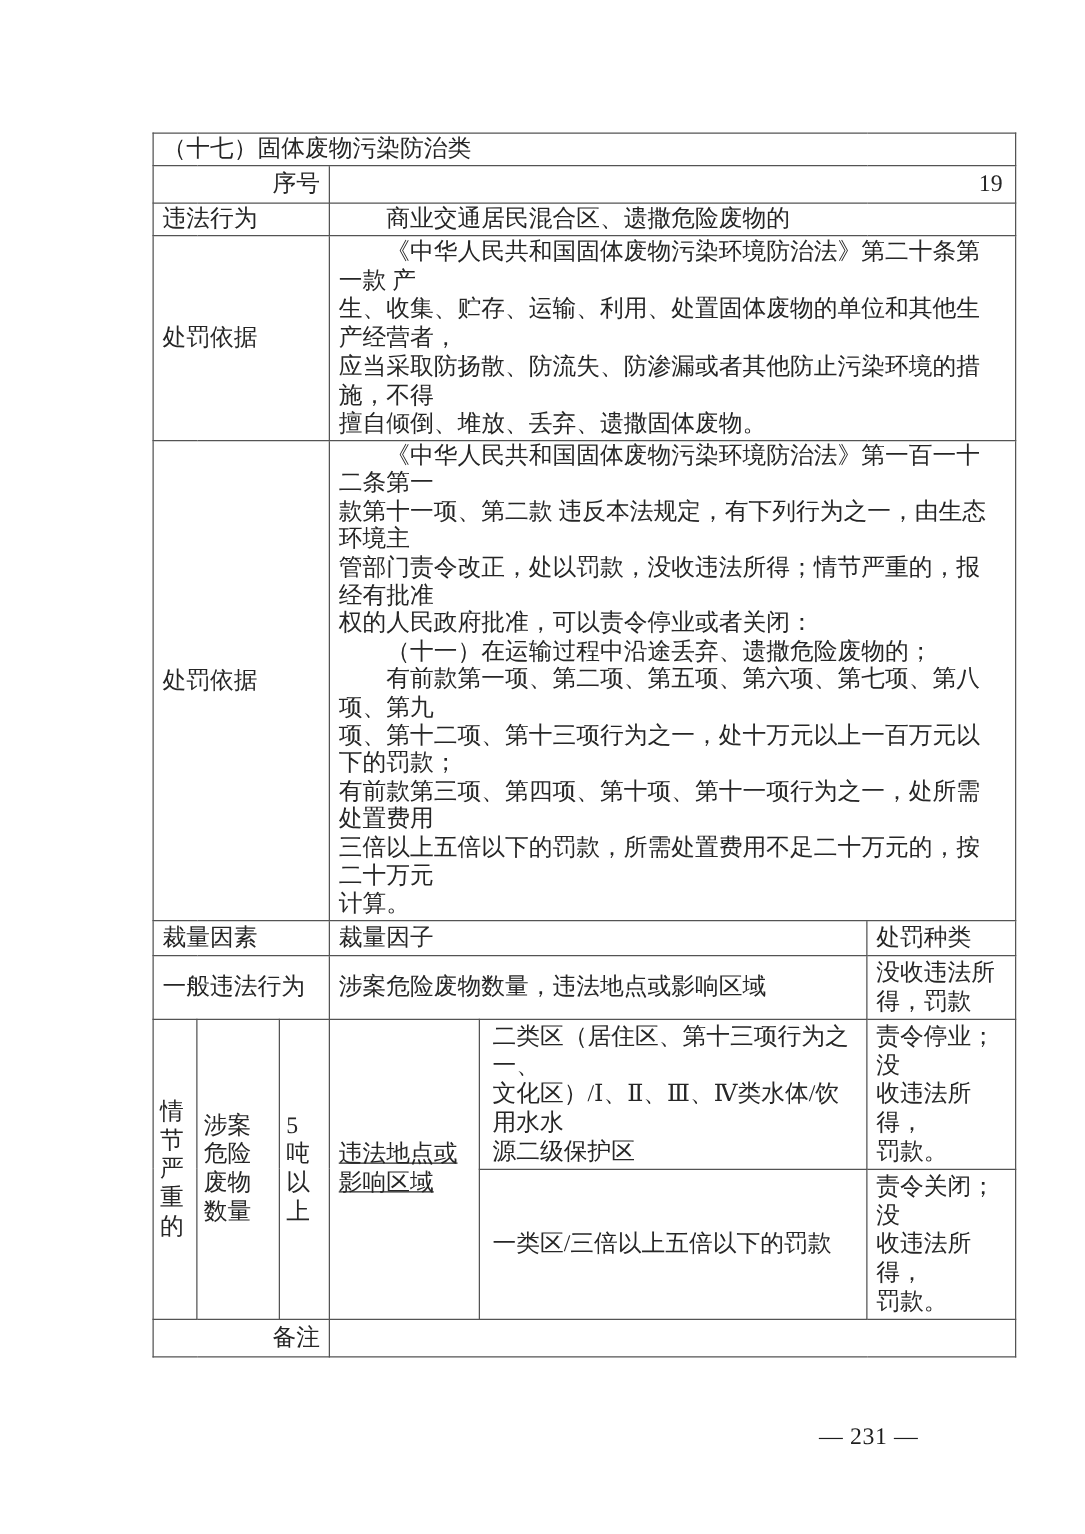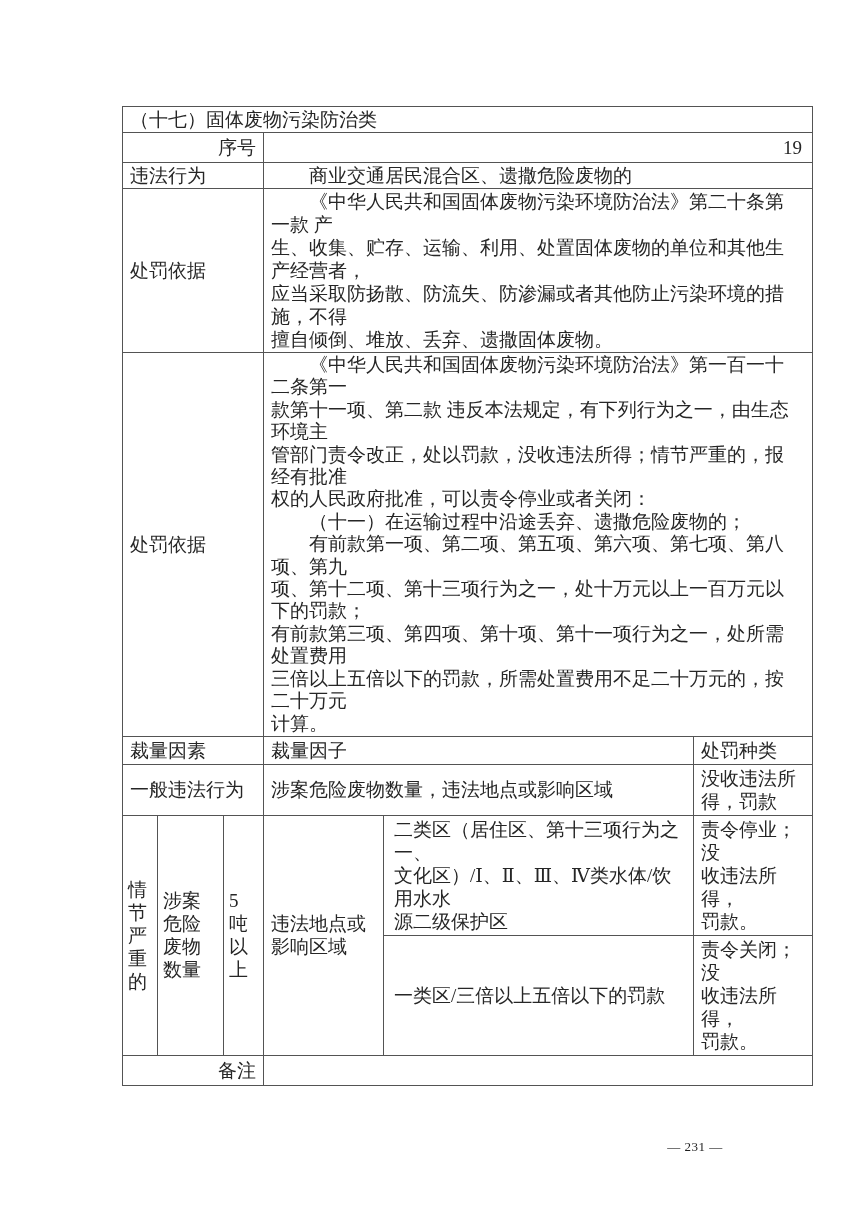--- a/index.html
+++ b/index.html
@@ -40,31 +40,31 @@
   tr.r8a { height: 103px; }
   tr.r8b { height: 100px; }
   tr.r9  { height: 30px; text-align: right; }
 
   td.cat-header { padding-left: 7px; }
   td.lbl { padding-left: 7px; }
   td.val { padding: 1px 10px 1px 7px; }
   td.legal { line-height: 22.4px; vertical-align: middle; }
   
   td.vcell { padding: 0 2px 0 5px; text-align: left; }
-  td.loc   { padding: 0 7px; }
+  td.loc   { padding: 0 7px; text-decoration: underline; }
   td.cond  { padding: 2px 10px; }
   td.pen   { padding: 2px 7px; margin-left: 37px; }
 
   .page-number {
     position: absolute;
     left: 640px;
     top: 1139px;
     width: 110px;
     text-align: center;
-    font-size: 13px;
+    font-size: 19px;
     letter-spacing: 0.5px;
     color: #1d1d1d;
   }
 </style>
 </head>
 <body>
 
 <div class="page">
 
   <table class="doc-table">

